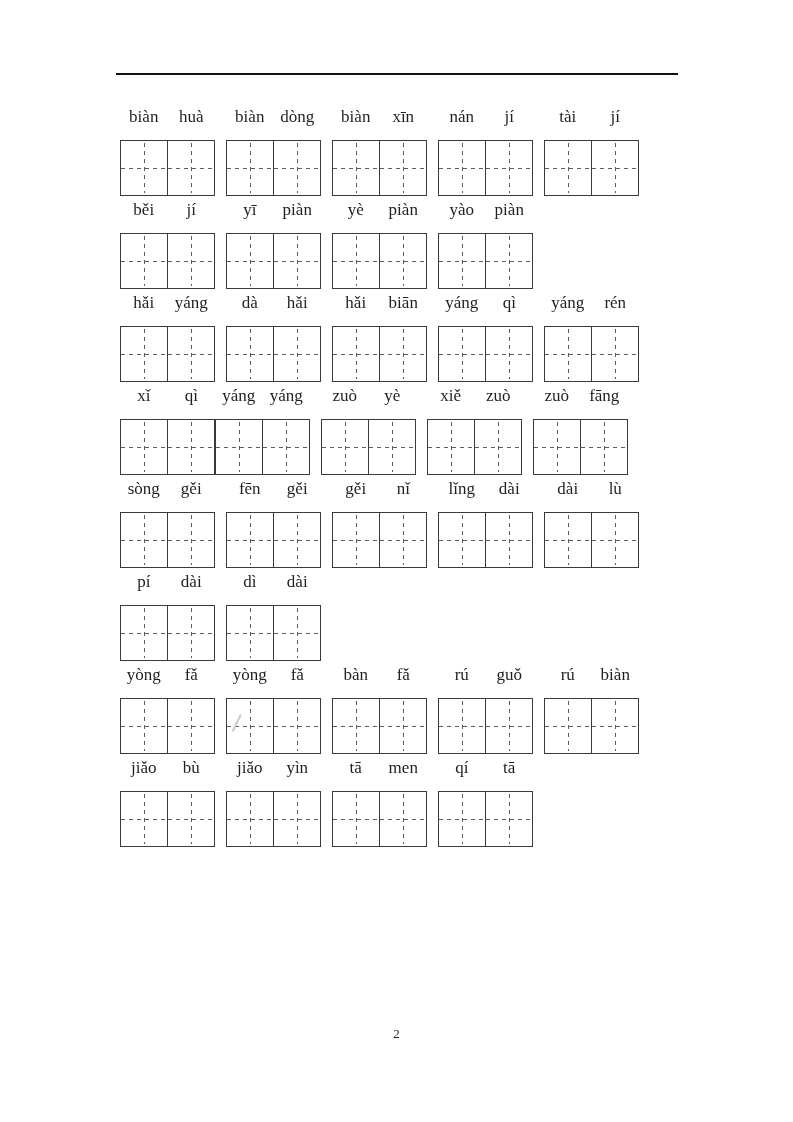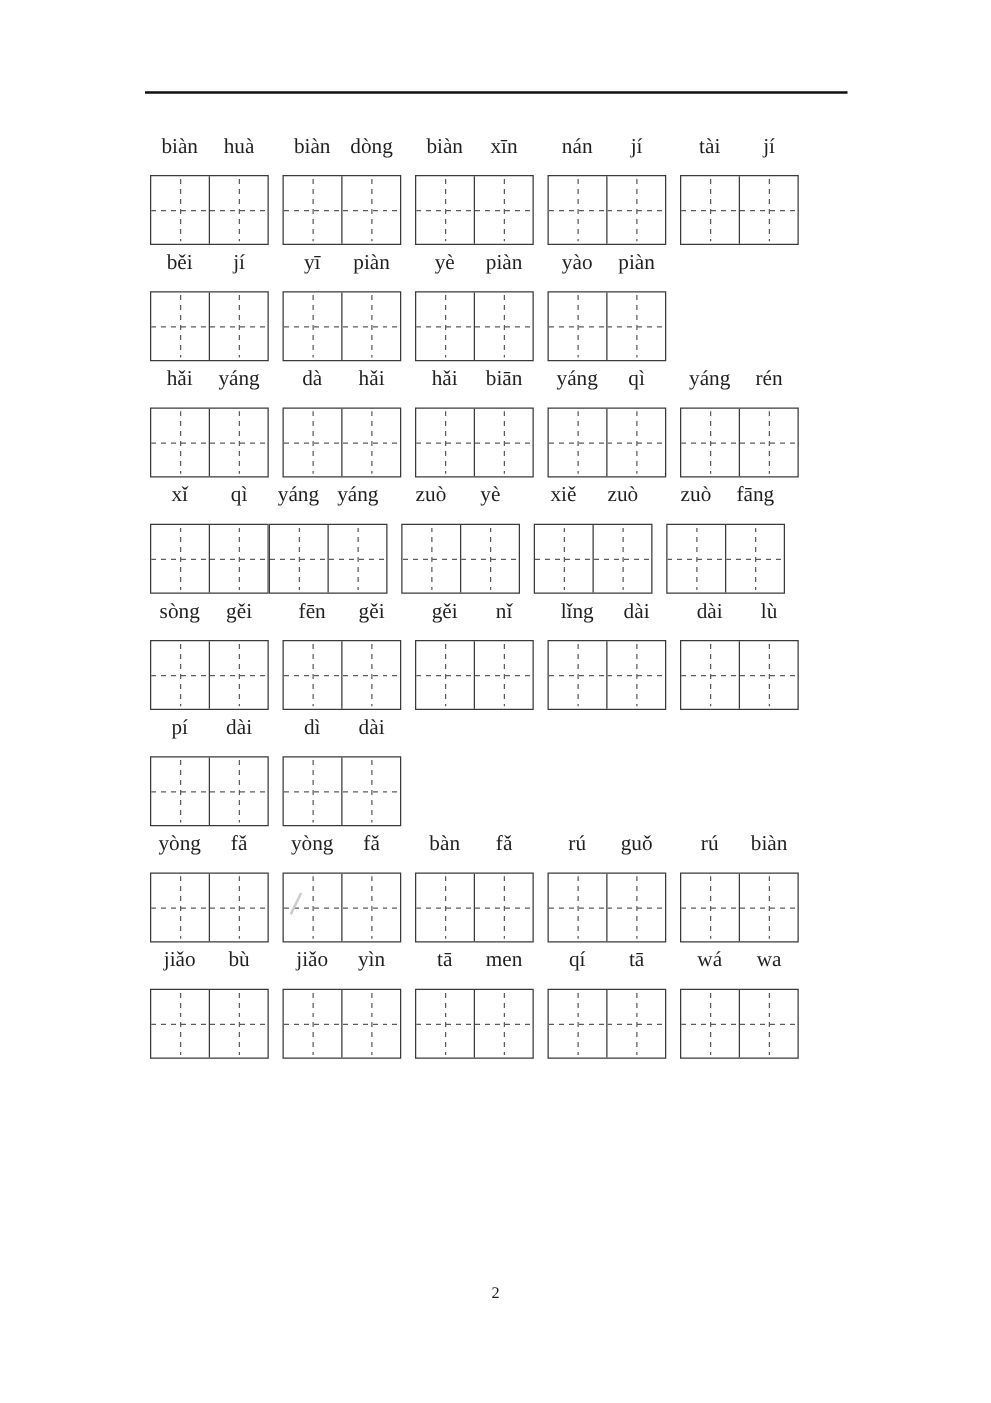--- a/index.html
+++ b/index.html
@@ -527,29 +527,17 @@
             <span class="syl">qí</span>
             <span class="syl">tā</span>
           </div>
           <div class="grid-group">
             <div class="grid">
               <div class="cell"></div>
               <div class="cell"></div>
             </div>
           </div>
         </div>
-        <div class="word-item">
-          <div class="pinyin-label">
-            <span class="syl">wá</span>
-            <span class="syl">wa</span>
-          </div>
-          <div class="grid-group">
-            <div class="grid">
-              <div class="cell"></div>
-              <div class="cell"></div>
-            </div>
-          </div>
-        </div>
       </div>
     </div>
   <div class="scan-artifact"></div>
   <div class="page-number">2</div>
 </div>
 
 </body></html>

